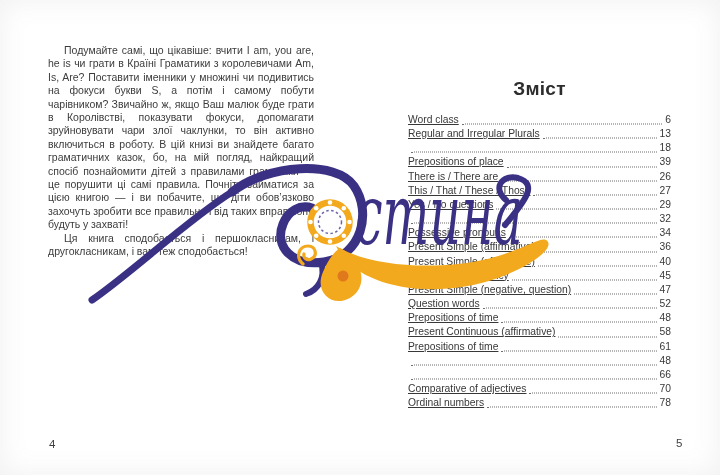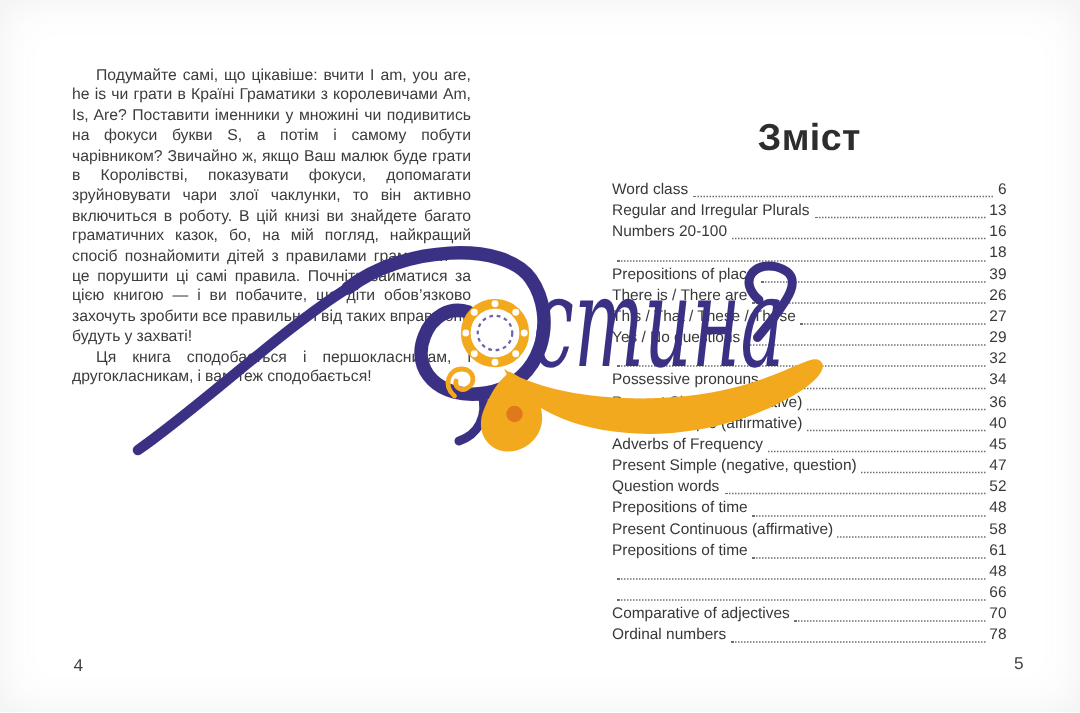--- a/index.html
+++ b/index.html
@@ -13,25 +13,25 @@
   }
   
   .left-text{position:absolute;left:48px;top:44px;width:266px;}
   .body-text{
     margin:0;font-size:10.5px;line-height:13.4px;color:#3c3c3c;
     text-align:justify;text-indent:16px;word-spacing:-0.2px;
   }
   
   .toc-block{position:absolute;left:408px;top:78px;width:263px;}
   .toc-title{
-    margin:0 0 13px 0;text-align:center;font-size:25px;font-weight:bold;
+    margin:0 0 13px 0;text-align:center;font-size:19px;font-weight:bold;
     color:#2d2d2d;letter-spacing:0.3px;
   }
   .toc-row{display:flex;font-size:10.3px;line-height:14.15px;color:#383838;}
-  .toc-label{white-space:nowrap;}
+  .toc-label{white-space:nowrap;text-decoration:underline;}
   .toc-dots{
     flex:1;min-width:6px;margin:0 3px;transform:translateY(-2.5px);
     border-bottom:1.4px dotted #6f6f6f;
   }
   .toc-page{white-space:nowrap;}
   
   .pagenum{position:absolute;font-size:11.5px;color:#3f3f3f;}
   .pagenum-left{left:49px;top:438px;}
   .pagenum-right{left:676px;top:437px;}
   
@@ -56,25 +56,20 @@
     <div id="toc-list">
         <div class="toc-row">
           <span class="toc-label">Word class</span>
           <span class="toc-dots"></span>
           <span class="toc-page">6</span>
         </div>
         <div class="toc-row">
           <span class="toc-label">Regular and Irregular Plurals</span>
           <span class="toc-dots"></span>
           <span class="toc-page">13</span>
-        </div>
-        <div class="toc-row">
-          <span class="toc-label">Numbers 20-100</span>
-          <span class="toc-dots"></span>
-          <span class="toc-page">16</span>
         </div>
         <div class="toc-row">
           <span class="toc-dots"></span>
           <span class="toc-page">18</span>
         </div>
         <div class="toc-row">
           <span class="toc-label">Prepositions of place</span>
           <span class="toc-dots"></span>
           <span class="toc-page">39</span>
         </div>

